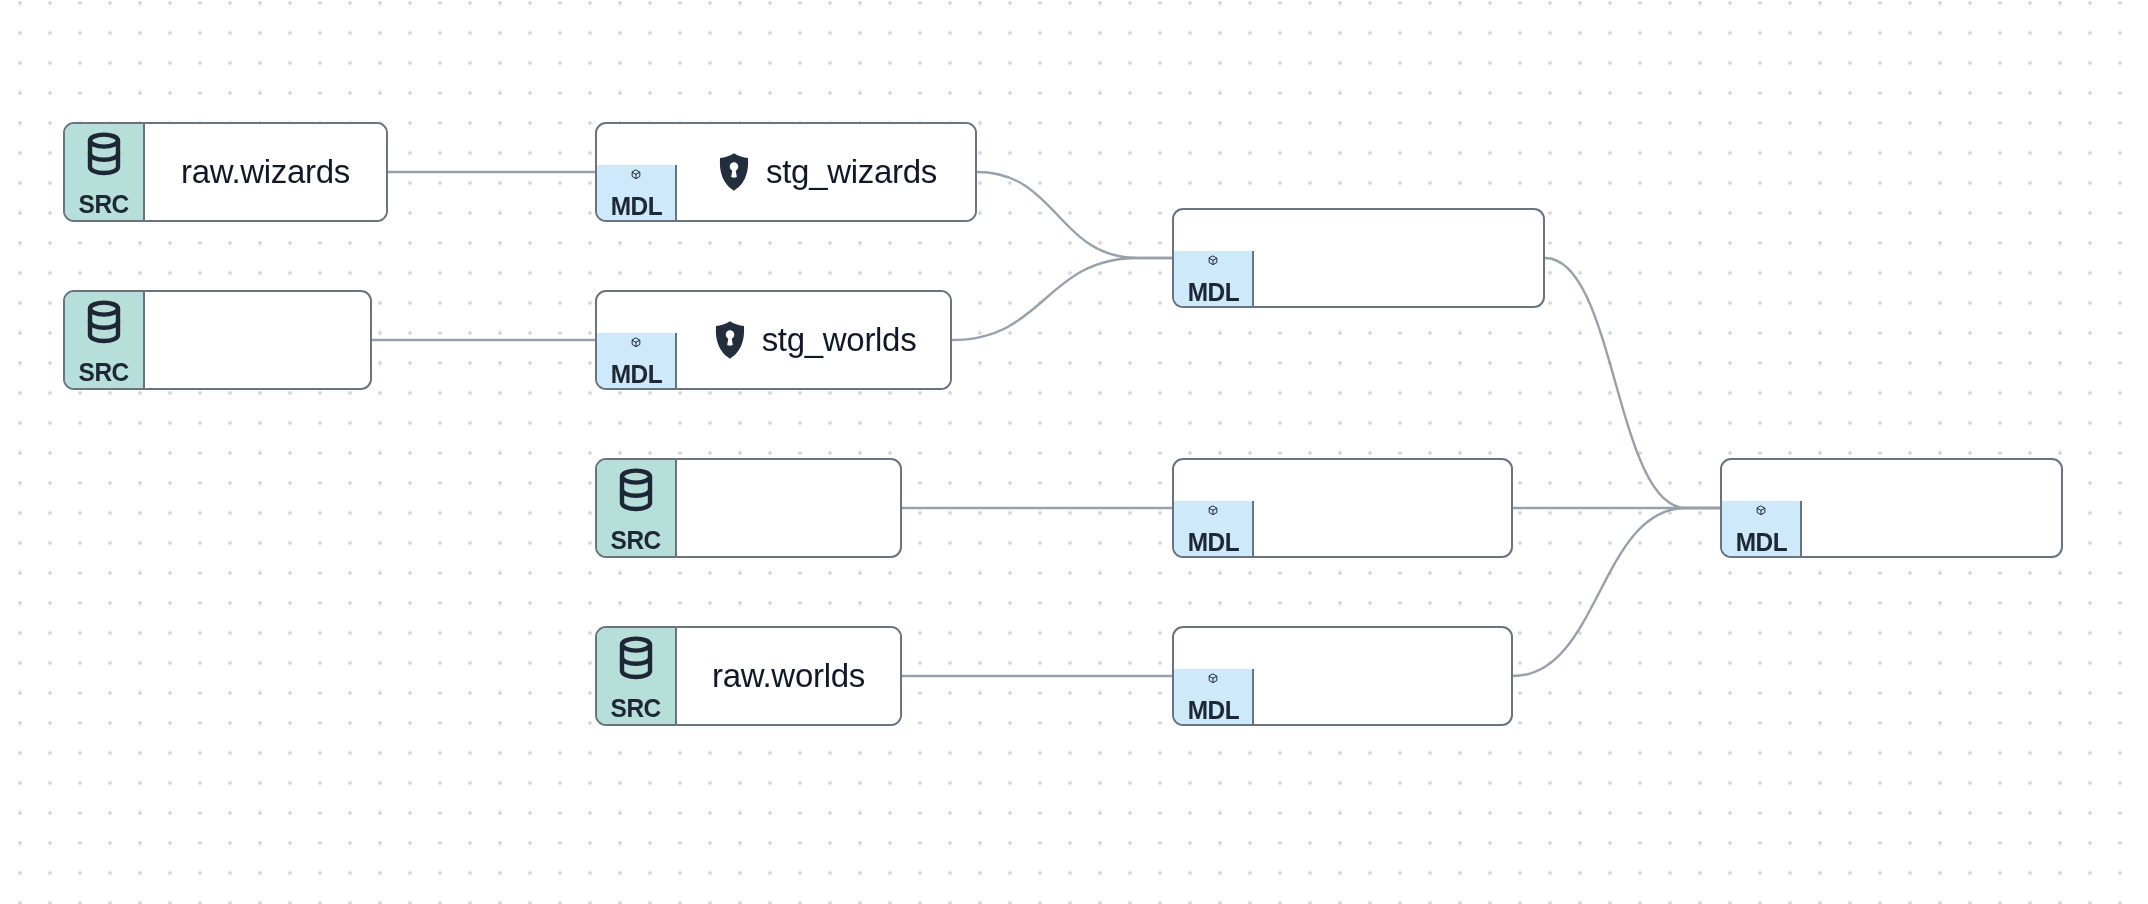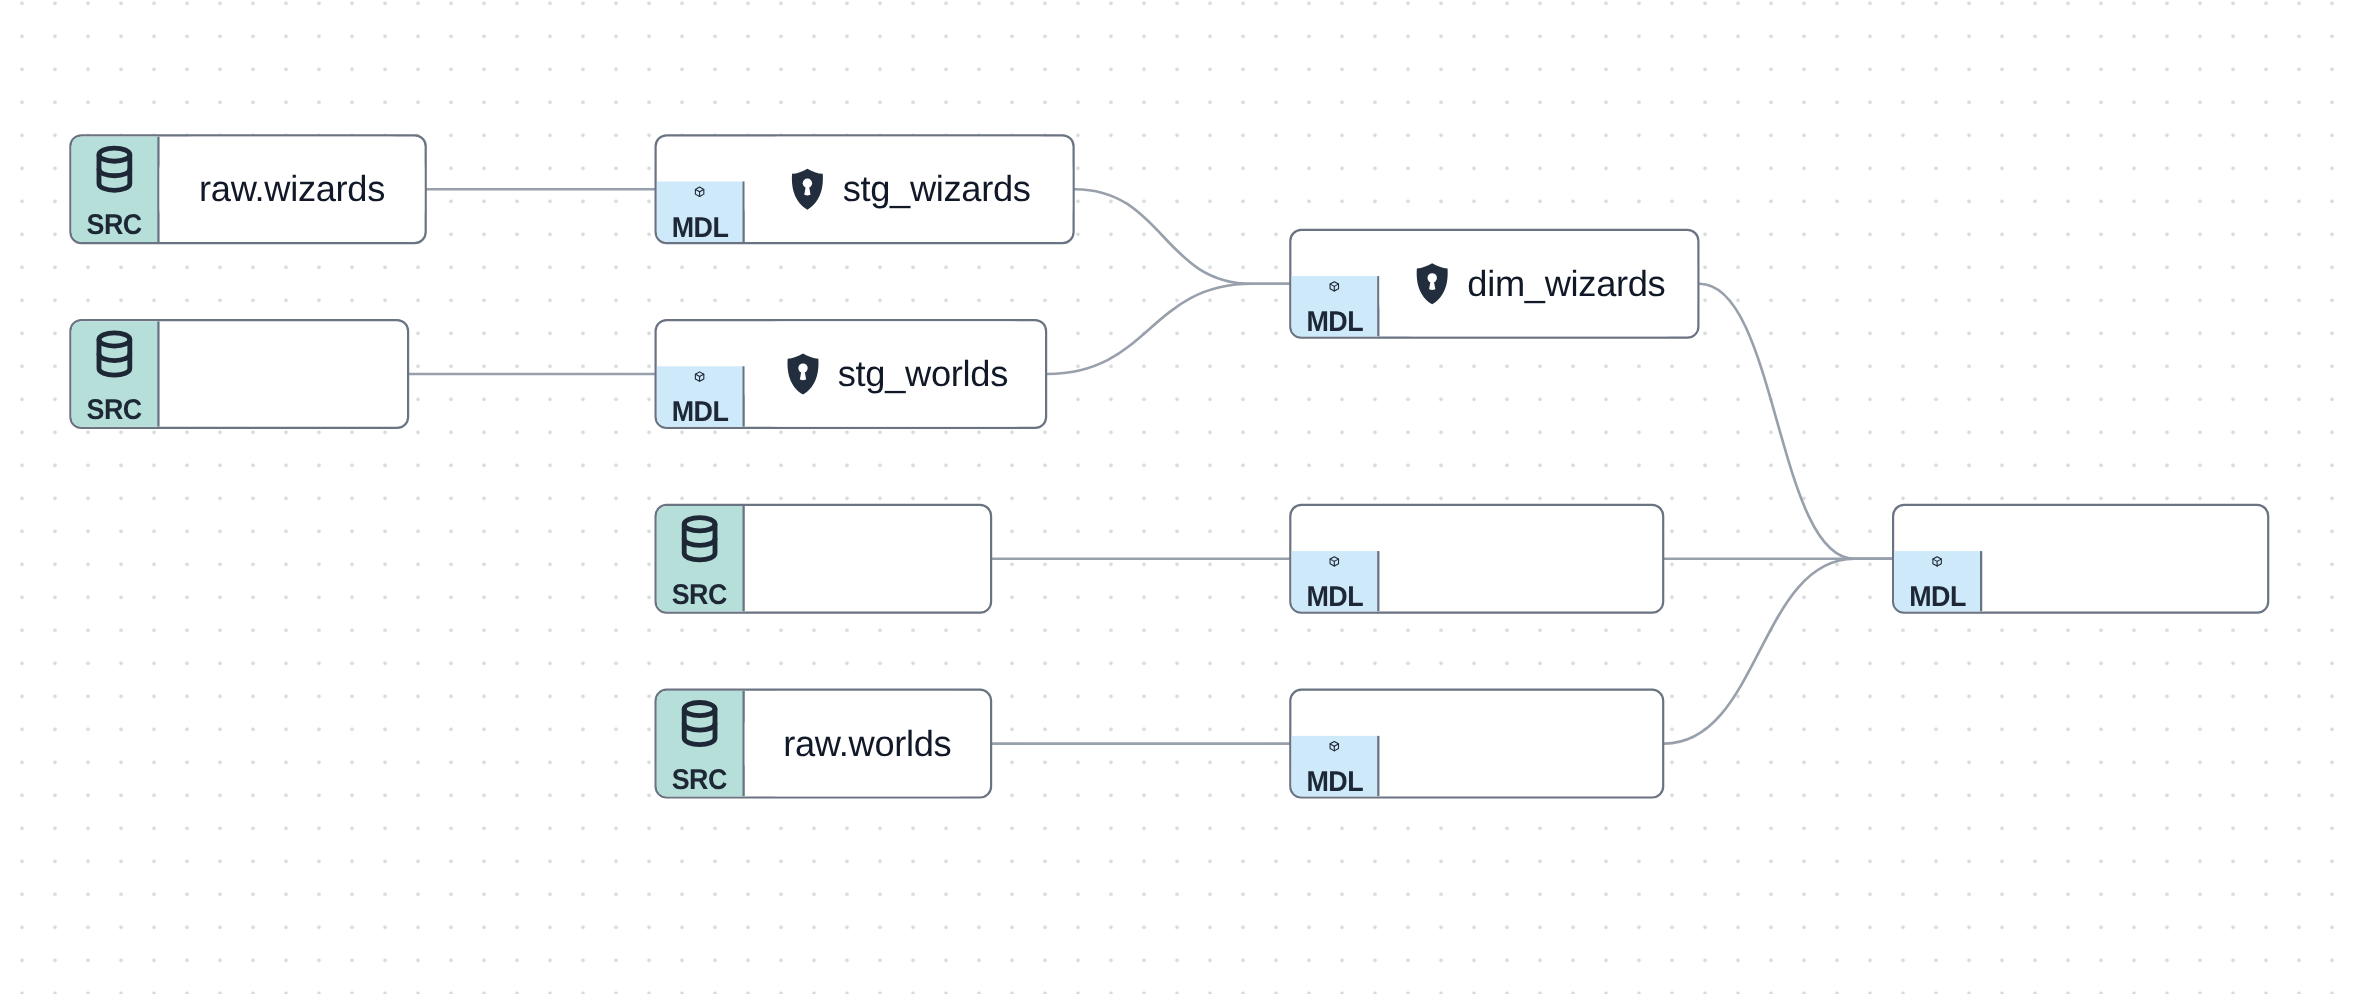--- a/index.html
+++ b/index.html
@@ -68,21 +68,20 @@
   }
 
   .body {
     flex: 1 1 auto;
     display: flex;
     align-items: center;
     justify-content: center;
     gap: 13px;
     padding: 0 18px;
     background: #ffffff;
-    border-radius: 30px;
   }
   .icon-shield { width: 38px; height: 42px; flex: 0 0 auto; }
   .icon-shield .shield-bg { fill: var(--shield-color, #222e3d); }
   .icon-shield .keyhole { fill: #ffffff; }
   .title {
     font-size: 33px;
     font-weight: 400;
     letter-spacing: -0.3px;
     color: var(--text-color, #111827);
     white-space: nowrap;
@@ -171,28 +170,20 @@
       <div class="node model" style="left: 1172px; top: 208px; width: 373px; height: 100px;">
     <div class="badge">
 
       <svg class="type-icon icon-cube" viewBox="0 0 24 24" aria-hidden="true">
         <path d="M12 2.4 L20.6 7.2 V16.8 L12 21.6 L3.4 16.8 V7.2 Z"></path>
         <path d="M3.7 7.4 L12 12 L20.3 7.4"></path>
         <path d="M12 12 V21.4"></path>
       </svg>
       <span class="badge-label">MDL</span>
     </div>
-    <div class="body">
-      <svg class="icon-shield" viewBox="0 0 24 26" aria-hidden="true">
-        <path class="shield-bg" d="M12 1.2 C9.1 3 6.2 3.9 3.2 4.2 C2.7 11.2 3.9 19.9 12 24.8 C20.1 19.9 21.3 11.2 20.8 4.2 C17.8 3.9 14.9 3 12 1.2 Z"></path>
-        <circle class="keyhole" cx="12" cy="9.6" r="2.7"></circle>
-        <path class="keyhole" d="M11.1 11.2 L10.2 16.2 C10.2 16.2 11 16.6 12 16.6 C13 16.6 13.8 16.2 13.8 16.2 L12.9 11.2 Z"></path>
-      </svg>
-      <span class="title">dim_wizards</span>
-    </div>
   </div>
       <div class="node source" style="left: 595px; top: 458px; width: 307px; height: 100px;">
     <div class="badge">
       <svg class="type-icon icon-database" viewBox="0 0 24 24" aria-hidden="true">
         <ellipse cx="12" cy="5.3" rx="7" ry="3"></ellipse>
         <path d="M5 5.3 v6.6 c0 1.66 3.13 3 7 3 s7 -1.34 7 -3 V5.3"></path>
         <path d="M5 11.9 v6.6 c0 1.66 3.13 3 7 3 s7 -1.34 7 -3 V11.9"></path>
       </svg>
 
       <span class="badge-label">SRC</span>

